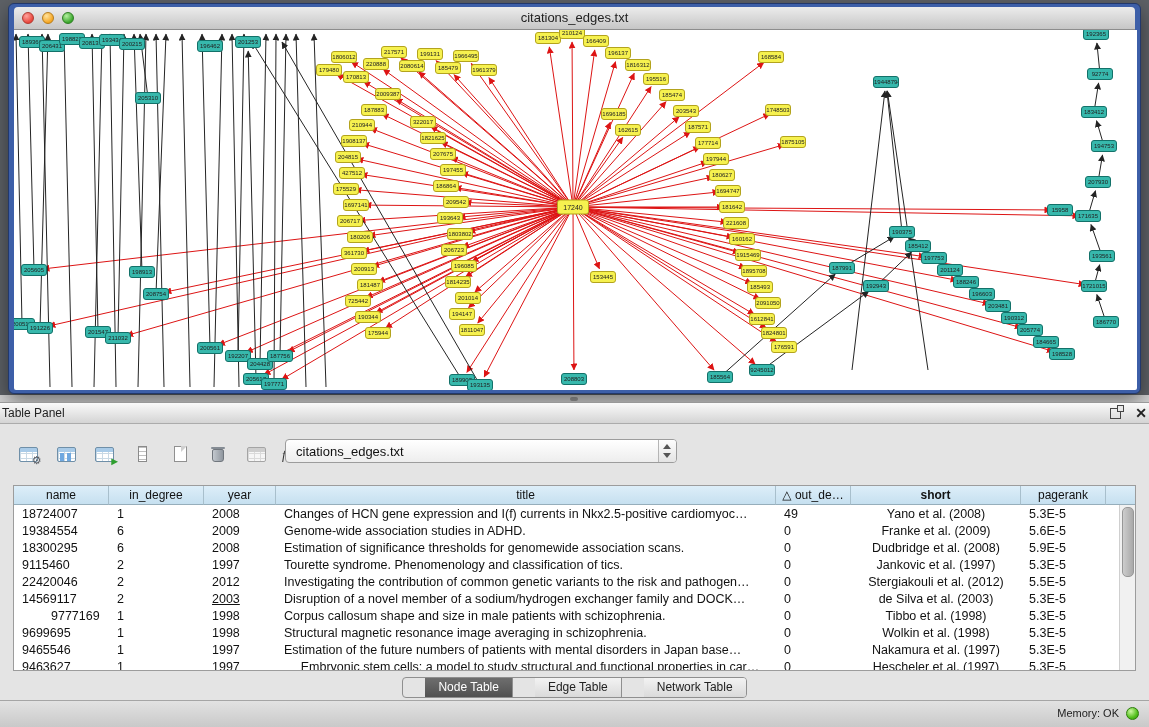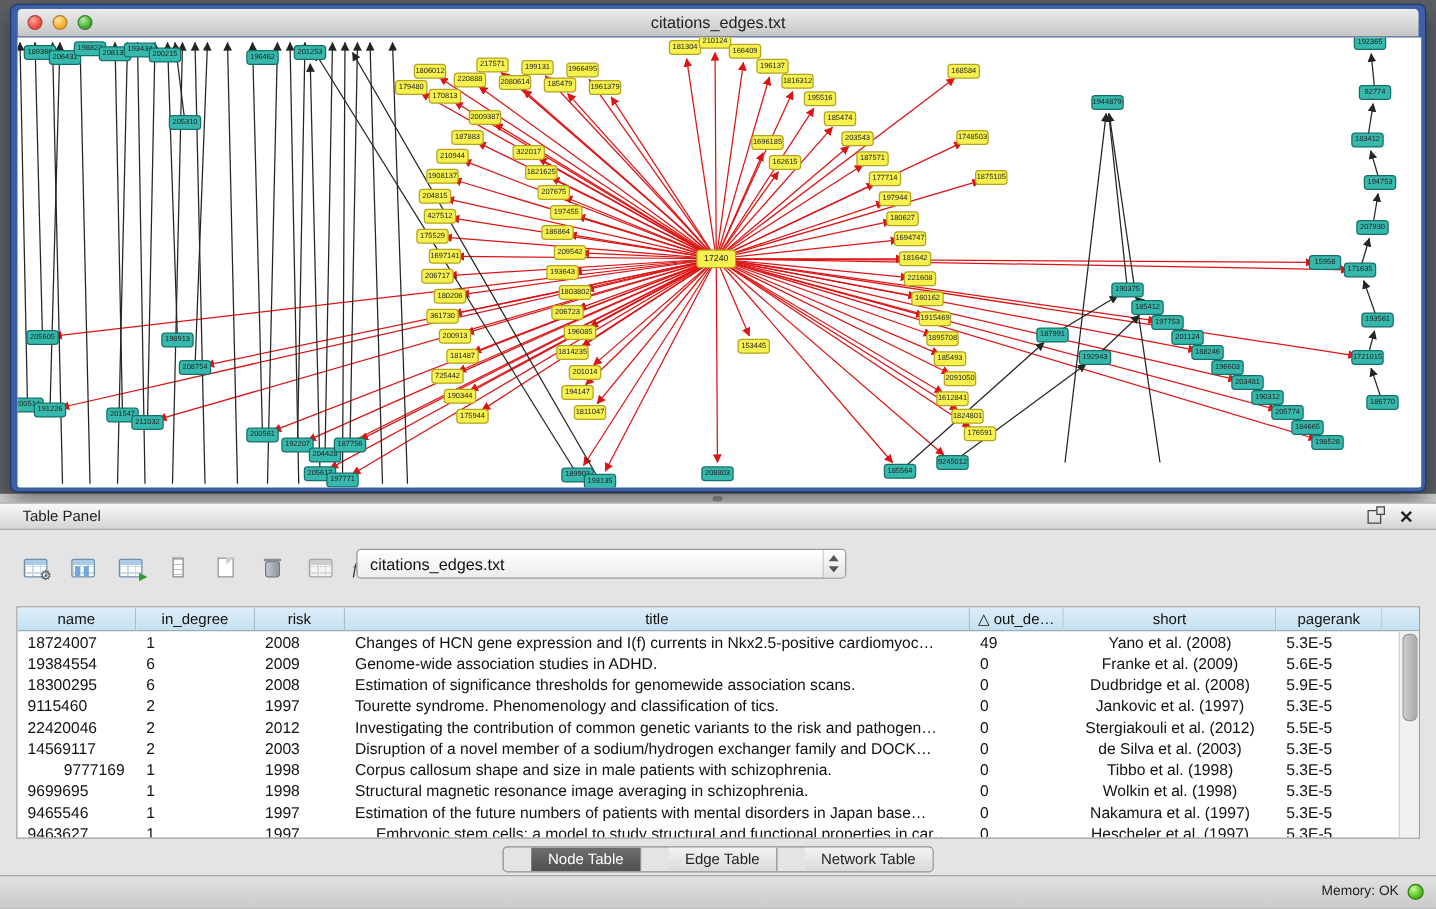--- a/index.html
+++ b/index.html
@@ -39,21 +39,21 @@
     font-size:6px; line-height:10px; text-align:center; color:#222;
     transform:translate(-50%,-50%); cursor:default;
   }
   .node.ny { background:#f6f14f; border-color:#b3a31d; }
   .node.nt { background:#37b8ac; border-color:#137169; }
   .node.hub { width:32px; height:15px; font-size:7px; line-height:13px; z-index:5; }
 
   
   .table-panel { position:absolute; left:0; top:402px; width:1149px; height:298px; background:#e4e4e4; border-top:1px solid #999; }
   .panel-titlebar {
-    height:20px; display:flex; align-items:center; padding:0 18px;
+    height:20px; display:flex; align-items:center; padding:0 2px;
     background:linear-gradient(#fafafa,#d4d4d4); border-bottom:1px solid #ababab; font-size:12px; color:#222;
   }
   .panel-title { flex:1; }
   .float-ic { width:9px; height:9px; border:1px solid #444; position:relative; margin-right:14px; cursor:pointer; }
   .float-ic::after { content:""; position:absolute; right:-4px; top:-4px; width:5px; height:5px; border:1px solid #444; background:#e8e8e8; }
   .close-ic { font-size:14px; font-weight:bold; color:#222; cursor:pointer; line-height:1; }
 
   
   .toolbar { position:absolute; left:16px; top:36px; height:30px; display:flex; align-items:center; gap:14px; }
   .tbtn { width:24px; height:24px; display:flex; align-items:center; justify-content:center; cursor:pointer; }
@@ -458,24 +458,24 @@
     <span class="combo-arrows">
         <i class="up"></i>
         <i class="dn"></i>
       </span>
   </div>
 
   <div class="data-table">
     <div class="thead">
         <div class="th col-name" style="width: 95px;">name</div>
         <div class="th col-in_degree" style="width: 95px;">in_degree</div>
-        <div class="th col-year" style="width: 72px;">risk</div>
+        <div class="th col-year" style="width: 72px;">year</div>
         <div class="th col-title" style="width: 500px;">title</div>
         <div class="th col-out_degree" style="width: 75px;">△ out_de…</div>
-        <div class="th col-short" style="width: 170px;">short</div>
+        <div class="th col-short" style="width: 170px; font-weight: bold;">short</div>
         <div class="th col-pagerank" style="width: 85px;">pagerank</div>
         <div class="th fill"></div>
       </div>
     <div class="tbody">
         <div class="tr">
           <div class="td col-name" style="width: 95px;">18724007</div>
           <div class="td col-in_degree" style="width: 95px;">1</div>
           <div class="td col-year" style="width: 72px;">2008</div>
           <div class="td col-title" style="width: 500px;">Changes of HCN gene expression and I(f) currents in Nkx2.5-positive cardiomyoc…</div>
           <div class="td col-out_degree" style="width: 75px;">49</div>
@@ -514,21 +514,21 @@
           <div class="td col-in_degree" style="width: 95px;">2</div>
           <div class="td col-year" style="width: 72px;">2012</div>
           <div class="td col-title" style="width: 500px;">Investigating the contribution of common genetic variants to the risk and pathogen…</div>
           <div class="td col-out_degree" style="width: 75px;">0</div>
           <div class="td col-short" style="width: 170px;">Stergiakouli et al. (2012)</div>
           <div class="td col-pagerank" style="width: 85px;">5.5E-5</div>
         </div>
         <div class="tr">
           <div class="td col-name" style="width: 95px;">14569117</div>
           <div class="td col-in_degree" style="width: 95px;">2</div>
-          <div class="td col-year" style="width: 72px;">2003</div>
+          <div class="td col-year" style="width: 72px; text-decoration: underline;">2003</div>
           <div class="td col-title" style="width: 500px;">Disruption of a novel member of a sodium/hydrogen exchanger family and DOCK…</div>
           <div class="td col-out_degree" style="width: 75px;">0</div>
           <div class="td col-short" style="width: 170px;">de Silva et al. (2003)</div>
           <div class="td col-pagerank" style="width: 85px;">5.3E-5</div>
         </div>
         <div class="tr">
           <div class="td col-name" style="width: 95px; padding-left: 37px;">9777169</div>
           <div class="td col-in_degree" style="width: 95px;">1</div>
           <div class="td col-year" style="width: 72px;">1998</div>
           <div class="td col-title" style="width: 500px;">Corpus callosum shape and size in male patients with schizophrenia.</div>

